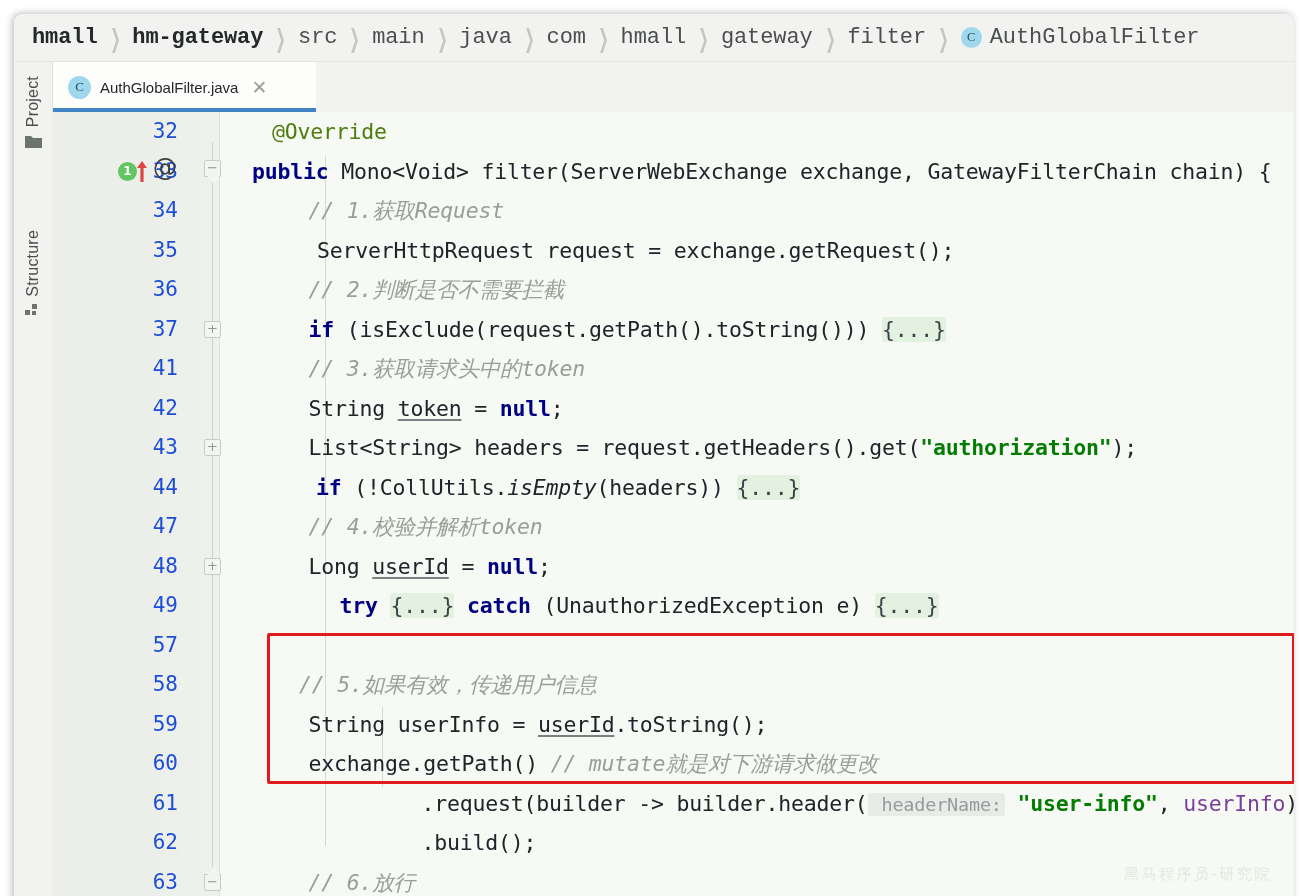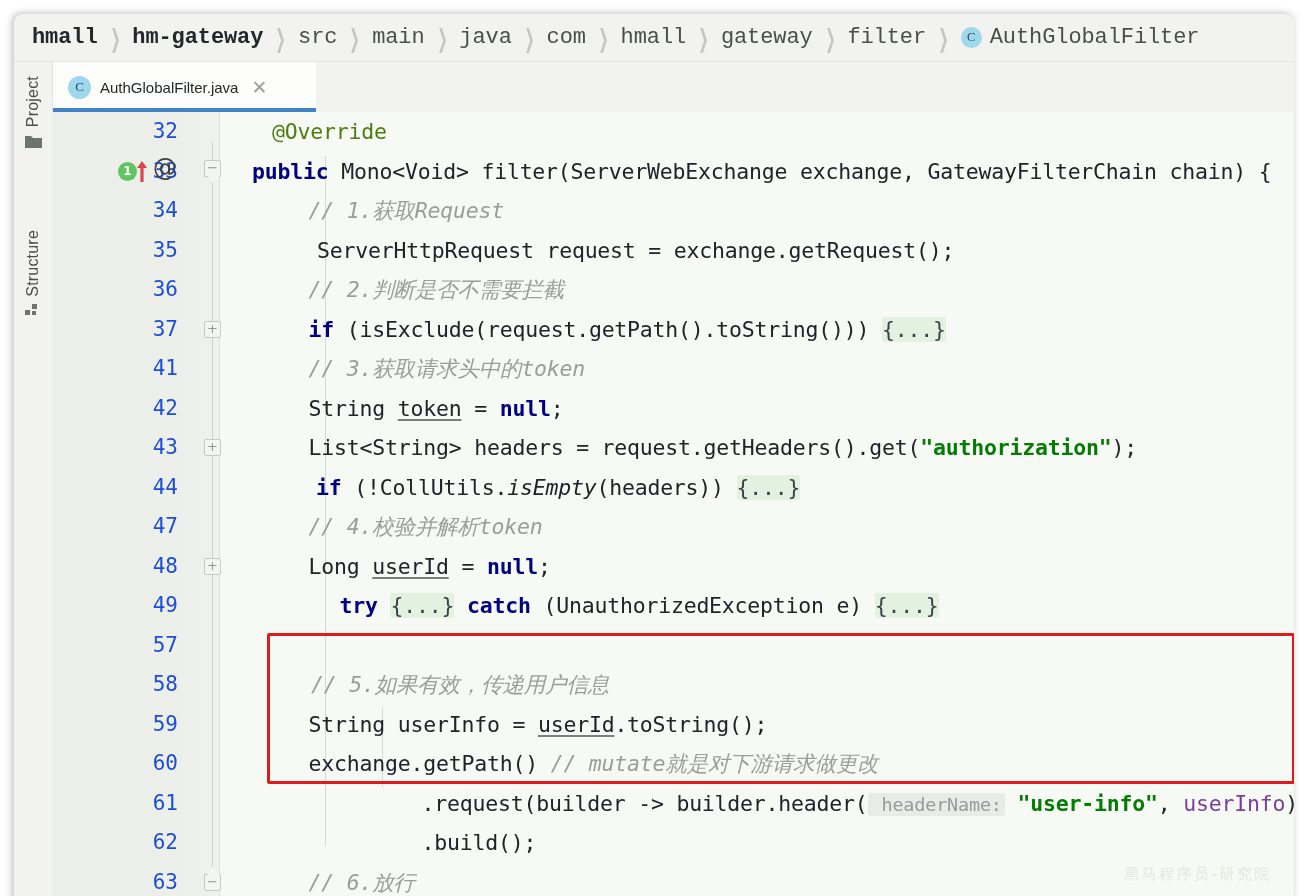--- a/index.html
+++ b/index.html
@@ -400,21 +400,21 @@
           <div class="line"><span class="lnum">36</span><span class="code" style="left: 256.5px;"><span class="cmt">// 2.判断是否不需要拦截</span></span></div>
           <div class="line"><span class="lnum">37</span><span class="code" style="left: 256.5px;"><span class="kw">if</span><span> (isExclude(request.getPath().toString())) </span><span class="fold">{...}</span></span></div>
           <div class="line"><span class="lnum">41</span><span class="code" style="left: 256.5px;"><span class="cmt">// 3.获取请求头中的token</span></span></div>
           <div class="line"><span class="lnum">42</span><span class="code" style="left: 256.5px;"><span>String </span><span class="ulink">token</span><span> = </span><span class="kw">null</span><span>;</span></span></div>
           <div class="line"><span class="lnum">43</span><span class="code" style="left: 256.5px;"><span>List&lt;String&gt; headers = request.getHeaders().get(</span><span class="str">"authorization"</span><span>);</span></span></div>
           <div class="line"><span class="lnum">44</span><span class="code" style="left: 248px; margin-left: 16px;"><span class="kw">if</span><span> (!CollUtils.</span><span class="fldfn">isEmpty</span><span>(headers)) </span><span class="fold">{...}</span></span></div>
           <div class="line"><span class="lnum">47</span><span class="code" style="left: 256.5px;"><span class="cmt">// 4.校验并解析token</span></span></div>
           <div class="line"><span class="lnum">48</span><span class="code" style="left: 256.5px;"><span>Long </span><span class="ulink">userId</span><span> = </span><span class="kw">null</span><span>;</span></span></div>
           <div class="line"><span class="lnum">49</span><span class="code" style="left: 256.5px; margin-left: 31px;"><span class="kw">try</span><span> </span><span class="fold">{...}</span><span> </span><span class="kw">catch</span><span> (UnauthorizedException e) </span><span class="fold">{...}</span></span></div>
           <div class="line"><span class="lnum">57</span><span class="code" style="left: 256.5px;"></span></div>
-          <div class="line"><span class="lnum">58</span><span class="code" style="left: 259px;"><span class="cmt">// 5.如果有效，传递用户信息</span></span></div>
+          <div class="line"><span class="lnum">58</span><span class="code" style="left: 247px;"><span class="cmt">// 5.如果有效，传递用户信息</span></span></div>
           <div class="line"><span class="lnum">59</span><span class="code" style="left: 256.5px;"><span>String userInfo = </span><span class="ulink">userId</span><span>.toString();</span></span></div>
           <div class="line"><span class="lnum">60</span><span class="code" style="left: 256.5px;"><span>exchange.getPath() </span><span class="cmt">// mutate就是对下游请求做更改</span></span></div>
           <div class="line"><span class="lnum">61</span><span class="code" style="left: 369.5px;"><span>.request(builder -&gt; builder.header(</span><span class="param"> headerName:</span><span> </span><span class="str">"user-info"</span><span>, </span><span class="lam">userInfo</span><span>))</span></span></div>
           <div class="line"><span class="lnum">62</span><span class="code" style="left: 369.5px;"><span>.build();</span></span></div>
           <div class="line"><span class="lnum">63</span><span class="code" style="left: 256.5px;"><span class="cmt">// 6.放行</span></span></div>
         </div>
 
       <div style="position:absolute; left:0; top:39.5px; width:168px; height:39.5px;">
         <div class="g-override">1</div>
         <div class="g-arrow">

